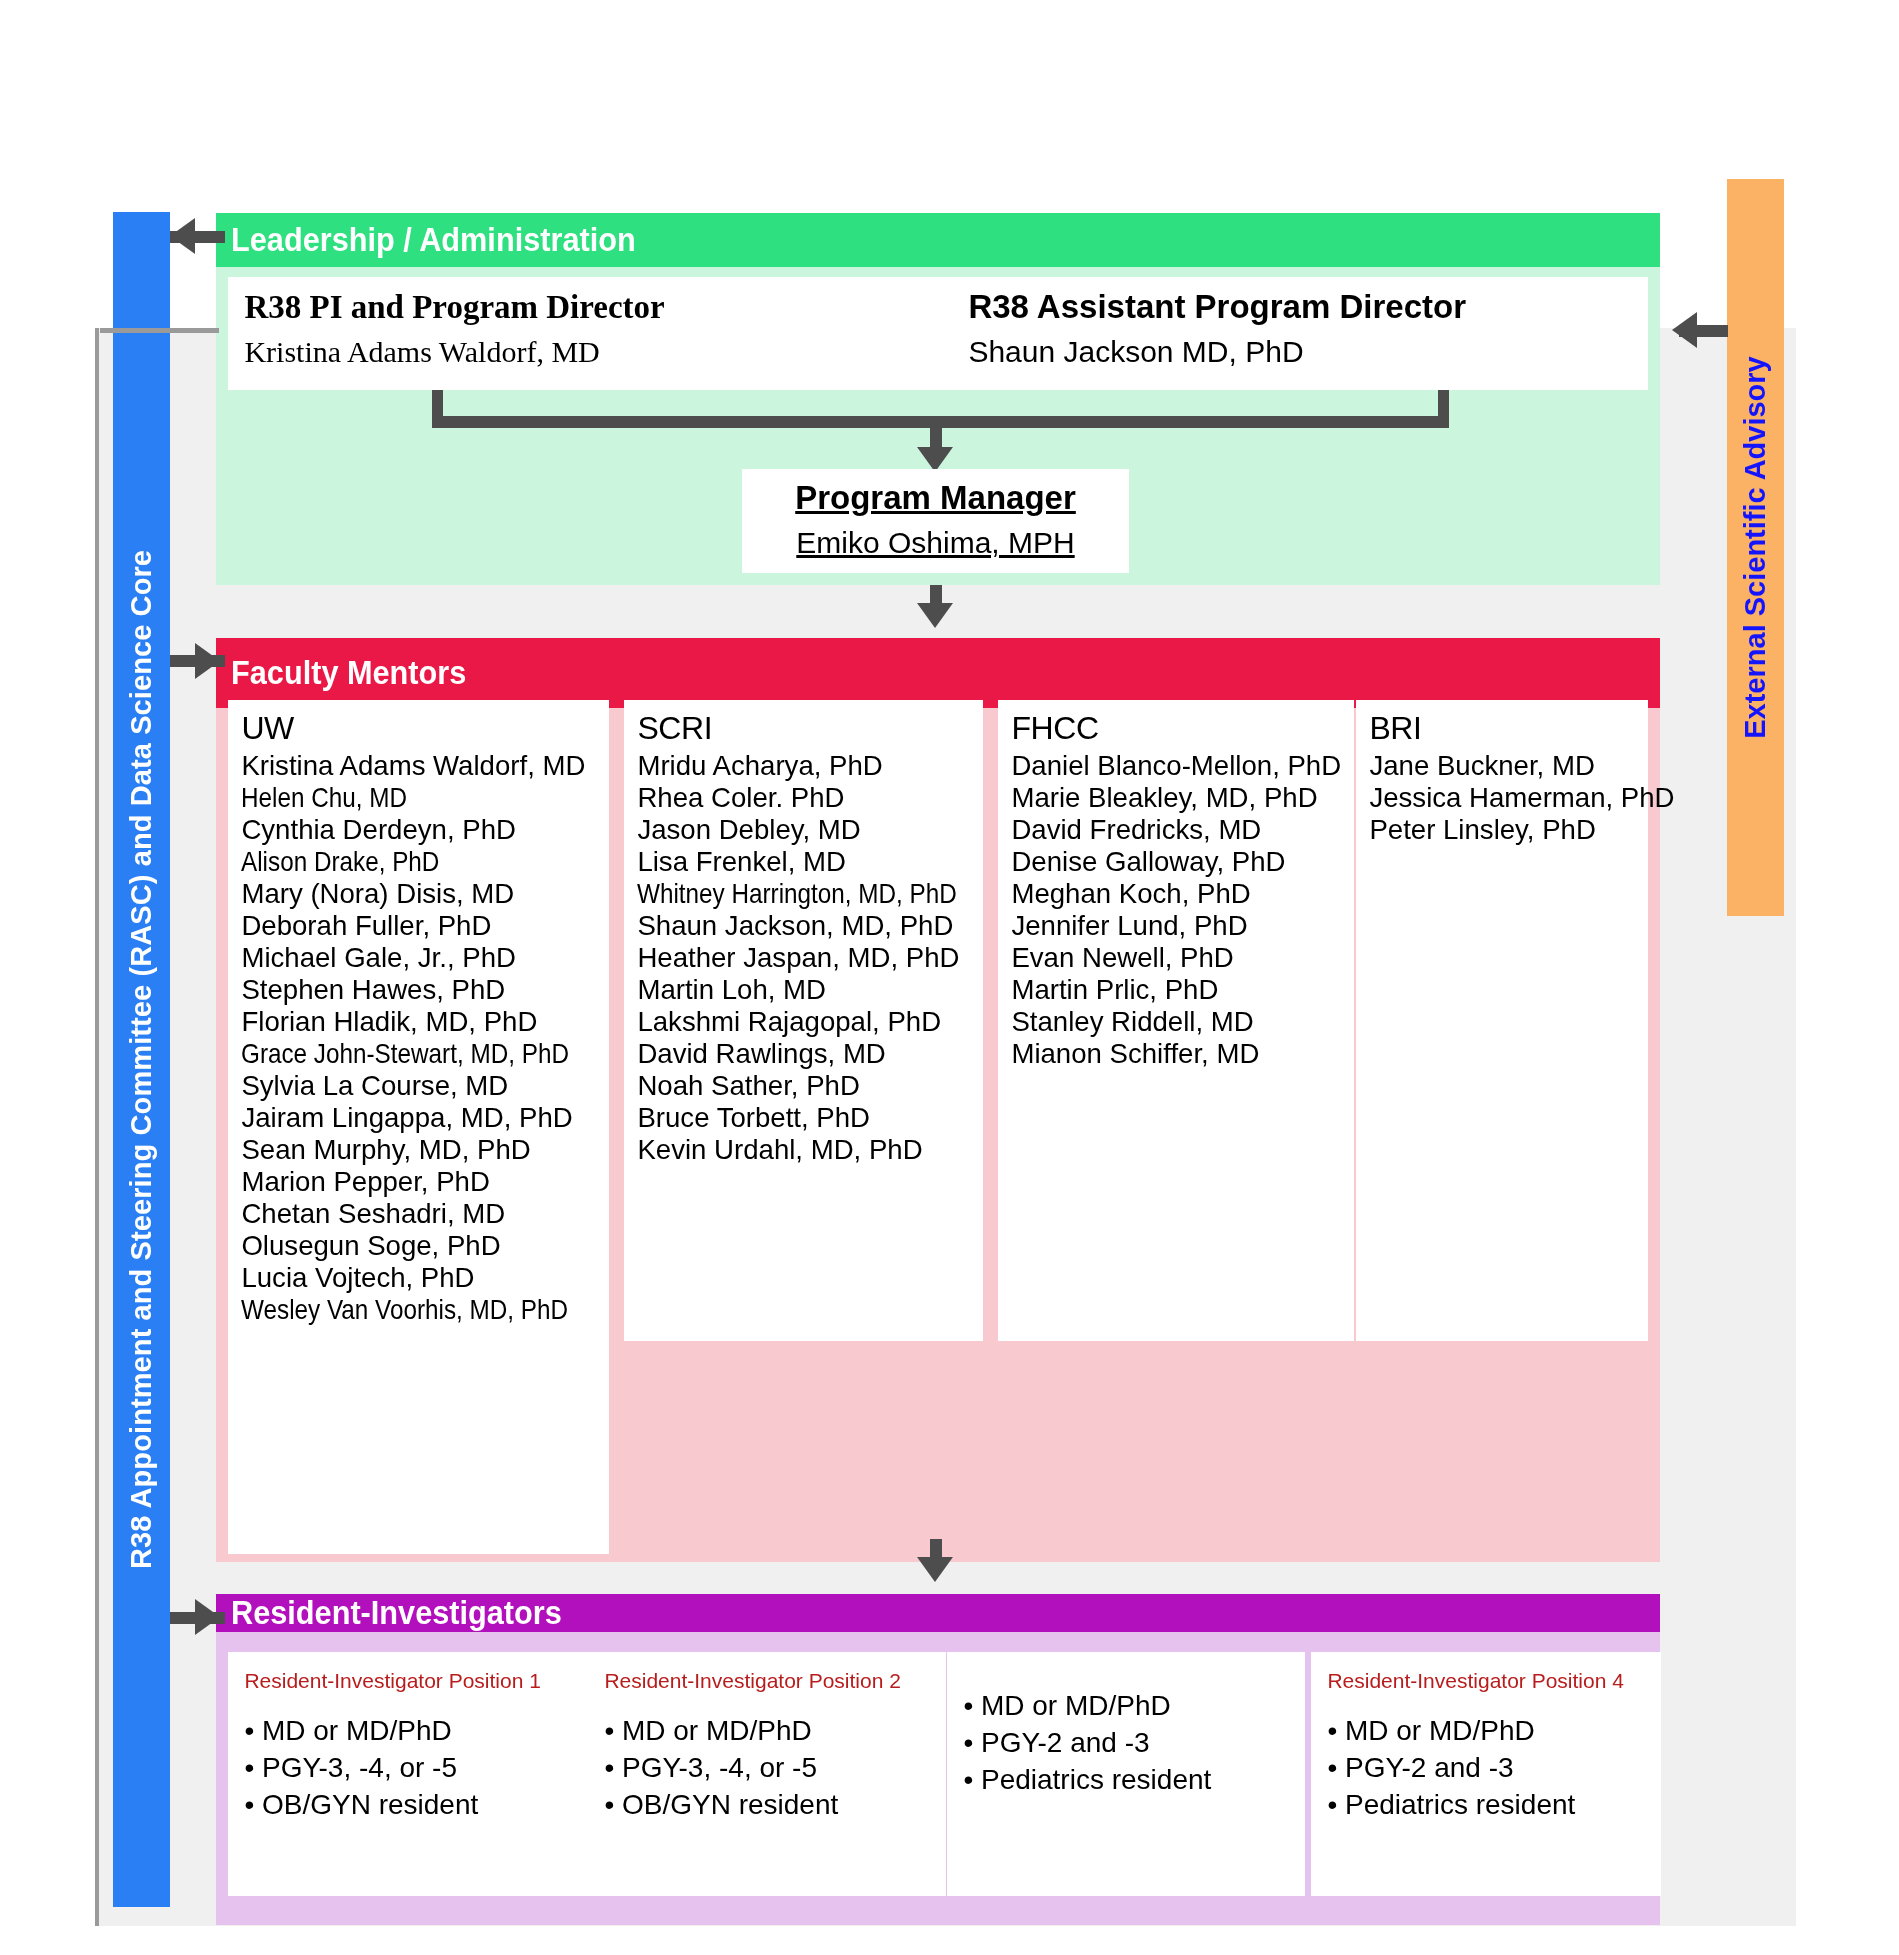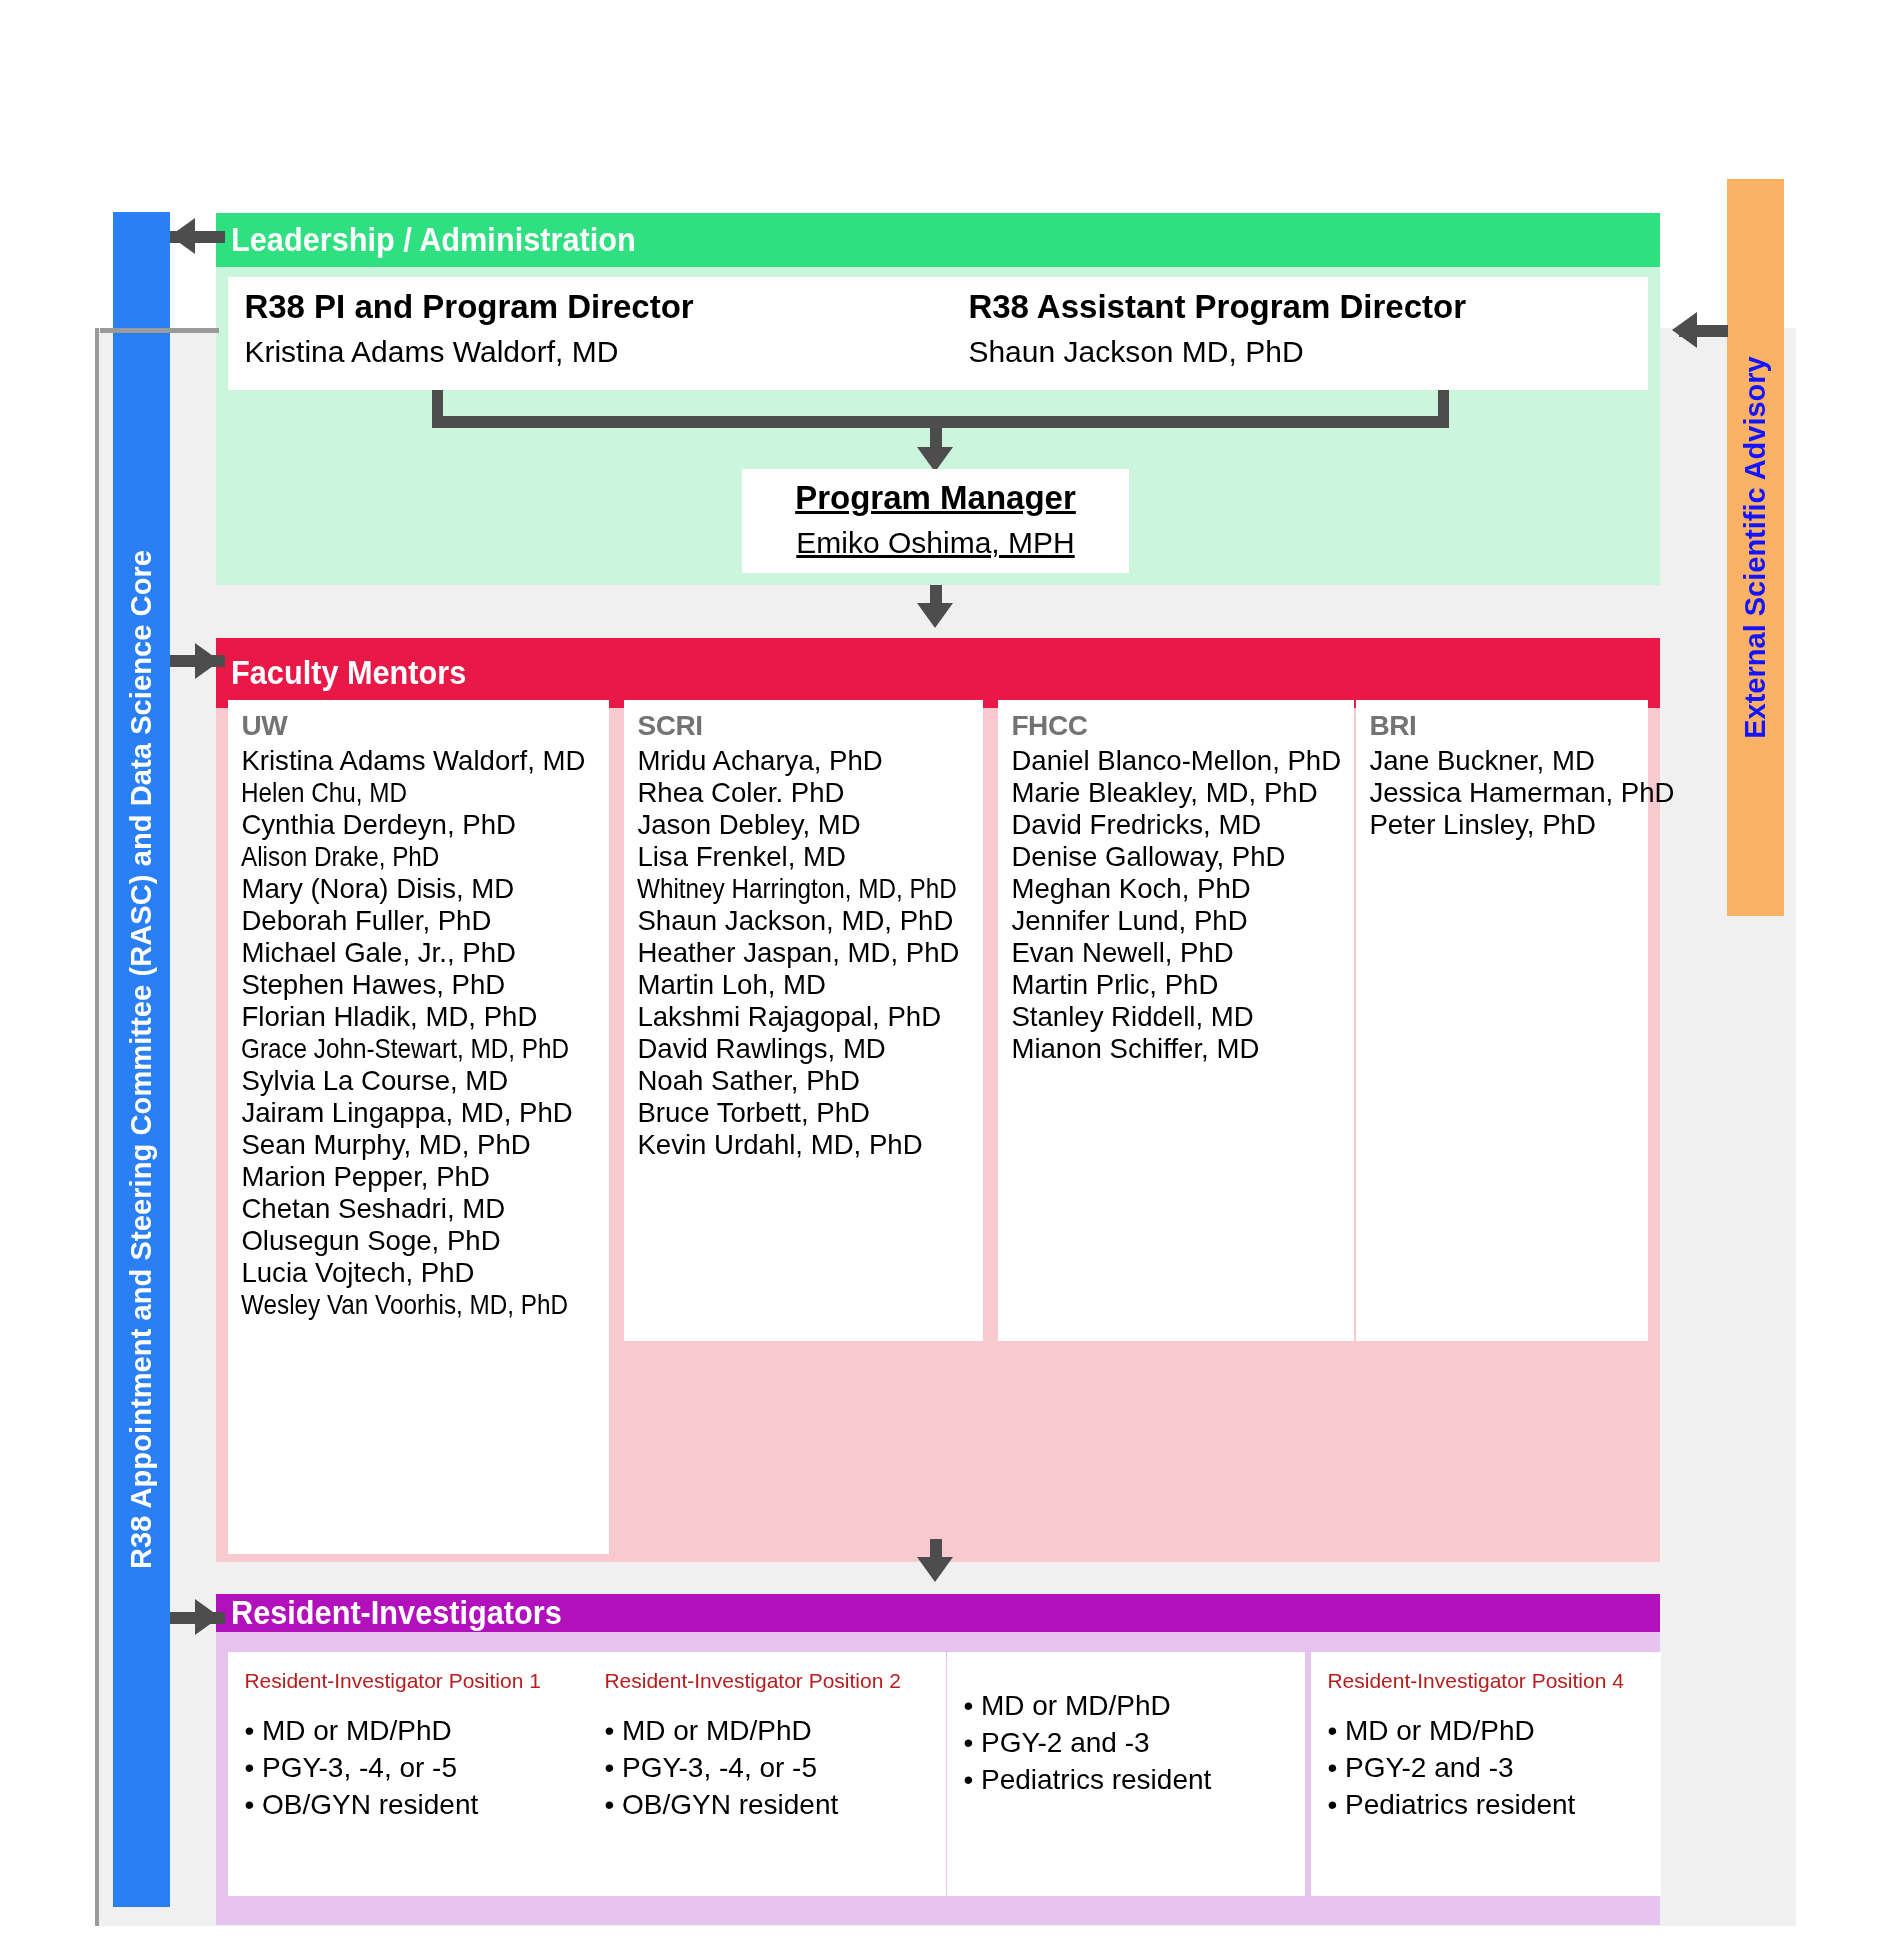--- a/index.html
+++ b/index.html
@@ -65,21 +65,21 @@
   
   .panel{position:absolute;box-sizing:border-box;}
 
   
   .card{position:absolute;background:#ffffff;box-sizing:border-box;}
   .card-title{font-weight:bold;font-size:33px;color:#000;line-height:1.05;}
   .card-sub{font-size:30px;color:#000;line-height:1.1;margin-top:10.4px;}
 
   
   .mcol{position:absolute;background:#ffffff;box-sizing:border-box;padding:10.4px 9px 7.4px 13.4px;}
-  .mcol h3{margin:0 0 3px 0;font-size:28px;font-weight:bold;color:#737373;letter-spacing:-0.4px;}
+  .mcol h3{margin:0 0 3px 0;font-size:32px;font-weight:normal;color:#000000;letter-spacing:-0.4px;}
   .mcol ul{list-style:none;margin:0;padding:0;}
   .mcol li{font-size:27.6px;line-height:1.16;color:#000;white-space:nowrap;}
   .mcol li.squeeze{transform:scaleX(0.88);transform-origin:left center;}
 
   
   .rcard{position:absolute;background:#ffffff;box-sizing:border-box;padding:16.4px 12px 12px 16.4px;}
   .rcard .rtitle{font-size:21px;line-height:1.22;color:#b91c1c;}
   .rcard ul{list-style:none;margin:19.4px 0 0 0;padding:0;}
   .rcard li{font-size:28px;line-height:1.32;color:#000;white-space:nowrap;}
 
@@ -123,21 +123,21 @@
   </div>
 
   <div class="ln" style="left:170px;top:231px;width:55px;height:12px;"></div>
   <div class="arrow-left" style="left:170px;top:218px;"></div>
 
   <div class="ln" style="left:1679px;top:325px;width:49px;height:12px;"></div>
   <div class="arrow-left" style="left:1672px;top:312px;"></div>
 
   <div class="ln" style="left:100px;top:328px;width:119px;height:4.5px;background:#9a9a9a;"></div>
 
-  <div class="card" style="left:228px;top:277px;width:836px;height:113px;padding:13.4px 16.4px;">
+  <div class="card" style="left:228px;top:277px;width:836px;height:113px;padding:13.4px 16.4px;font-family:Liberation Serif, serif;">
     <div class="card-title">R38 PI and Program Director</div>
     <div class="card-sub">Kristina Adams Waldorf, MD</div>
   </div>
 
   <div class="card" style="left:952px;top:277px;width:696px;height:113px;padding:13.4px 16.4px;">
     <div class="card-title">R38 Assistant Program Director</div>
     <div class="card-sub">Shaun Jackson MD, PhD</div>
   </div>
 
   <div class="ln" style="left:432px;top:390px;width:11.2px;height:33px;"></div>

